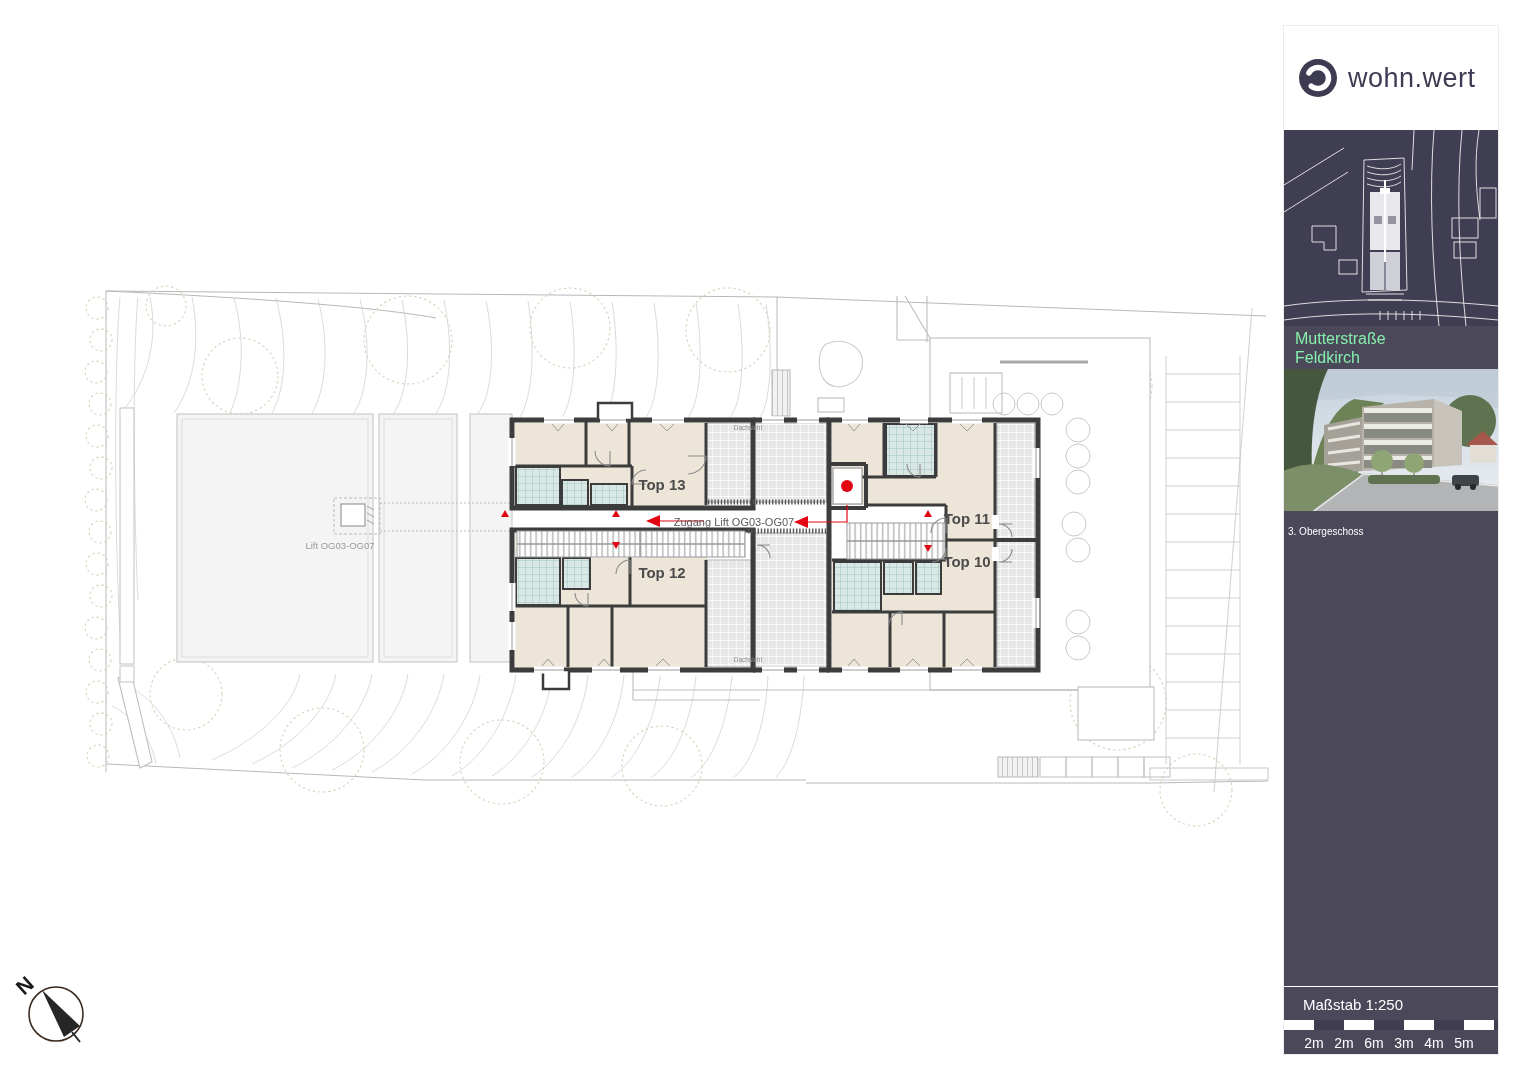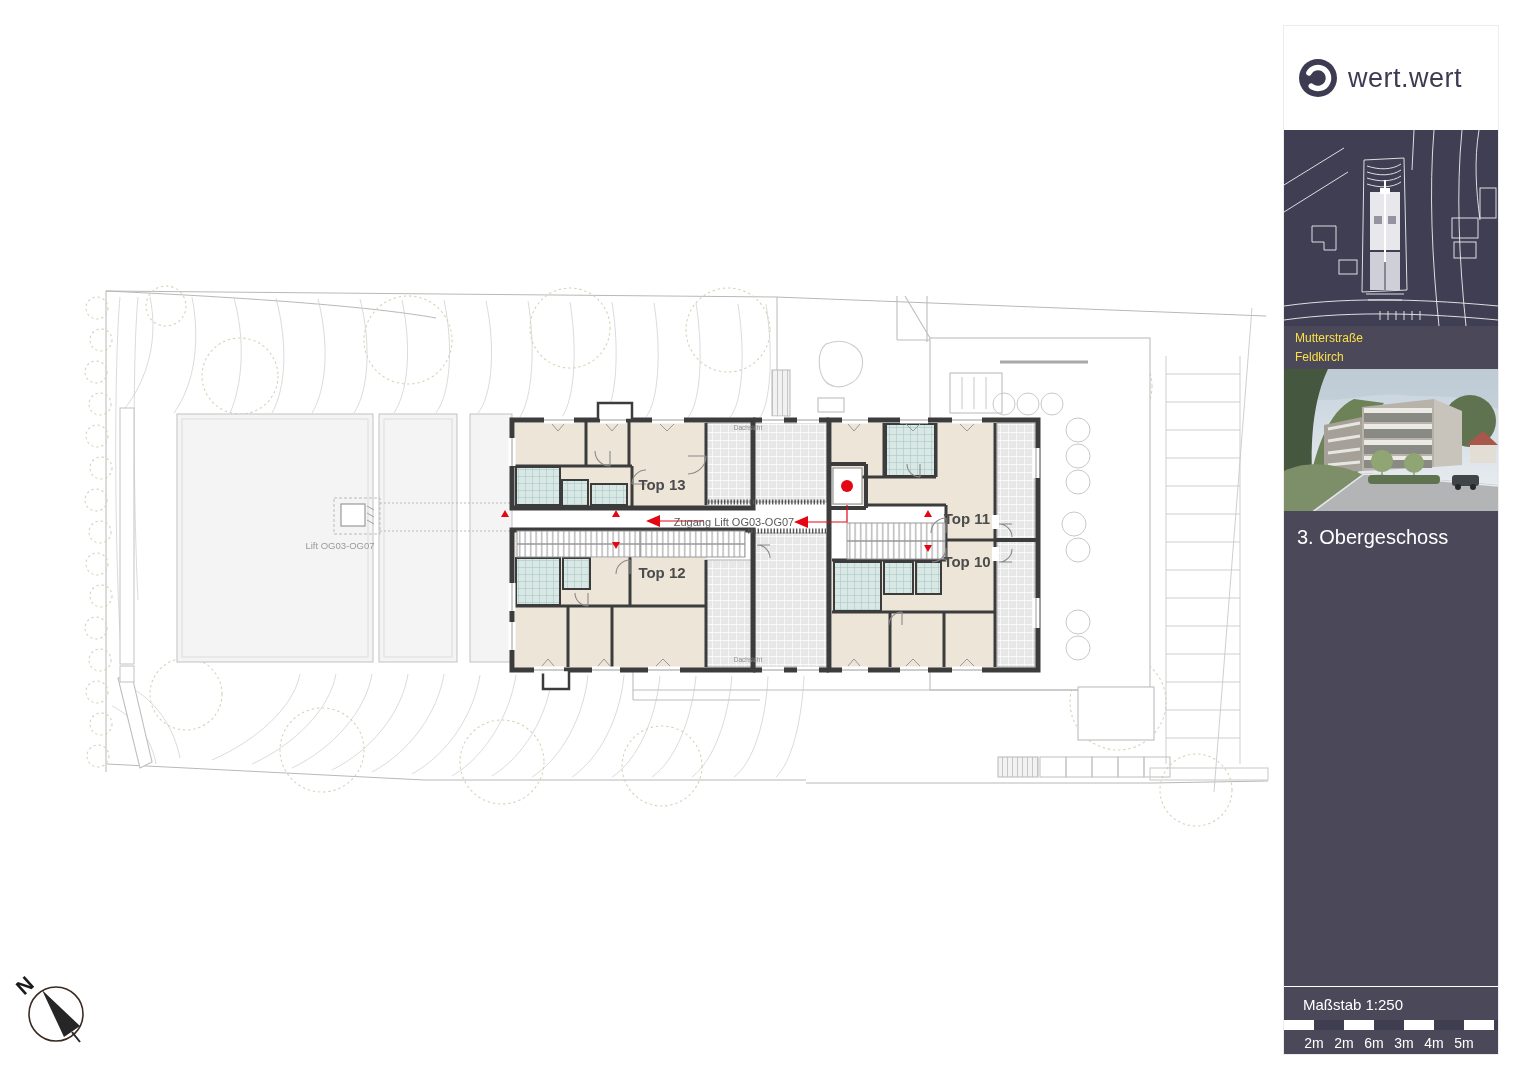--- a/index.html
+++ b/index.html
@@ -5,25 +5,25 @@
   html,body{margin:0;padding:0}
   body{width:1527px;height:1080px;background:#fff;position:relative;overflow:hidden;
        font-family:"Liberation Sans",sans-serif;}
   .plan-wrap{position:absolute;left:0;top:0;width:1283px;height:1080px}
   
   .sidebar{position:absolute;left:1283px;top:25px;width:214px;height:1028px;
            border:1px solid #ececec;display:flex;flex-direction:column;background:#fff}
   .logo-box{height:104px;background:#fff;display:flex;align-items:center;gap:10px;padding-left:14px;box-sizing:border-box}
   .logo-text{font-size:27px;color:#3d3b52;letter-spacing:.5px}
   .map-box{height:196px;background:#403e52;overflow:hidden}
-  .title-box{height:43px;background:#4a4859;color:#fde047;font-size:12px;line-height:19px;
+  .title-box{height:43px;background:#4a4859;color:#86efac;font-size:16px;line-height:19px;
              padding:3px 0 0 11px;box-sizing:border-box}
   .photo-box{height:142px;overflow:hidden}
   .body-box{flex:1;background:#4a4859;color:#fff;display:flex;flex-direction:column;box-sizing:border-box}
-  .floor-label{font-size:20px;padding:15px 0 0 13px}
+  .floor-label{font-size:10px;padding:15px 0 0 4px}
   .spacer{flex:1}
   .contact{font-size:13.5px;line-height:19px;padding:0 0 0 11px}
   .contact .blank{height:19px}
   .divider{border-top:1px solid #fff;margin-top:16px}
   .scale-label{font-size:15px;padding:9px 0 7px 19px}
   .scale-bar{position:relative;height:34px}
   .sb-band{position:absolute;left:0;top:0;width:214px;height:10px;background:#fff}
   .sb-seg{position:absolute;top:0;height:10px;background:#3f3d50}
   .sb-ticks span{position:absolute;top:15px;font-size:14px;color:#fff;transform:translateX(-50%)}
 </style>
@@ -337,21 +337,21 @@
   </g>
 </svg>
 </div>
 
 <div class="sidebar">
   <div class="logo-box">
     <svg width="40" height="40" viewBox="0 0 40 40">
       <circle cx="20" cy="20" r="19" fill="#3d3b52"></circle>
       <circle cx="20" cy="20" r="10.5" fill="none" stroke="#ffffff" stroke-width="5.5" stroke-dasharray="51 16" stroke-linecap="round" transform="rotate(-150 20 20)"></circle>
     </svg>
-    <span class="logo-text">wert.wert</span>
+    <span class="logo-text">wohn.wert</span>
   </div>
 
   <div class="map-box">
     <svg width="214" height="196" viewBox="0 0 214 196">
       <rect width="214" height="196" fill="#403e52"></rect>
       <g stroke="#ffffff" stroke-width="0.9" fill="none" opacity="0.92">
         <path d="M0,55 L60,18 M0,82 L64,42"></path>
         <path d="M150,0 C145,60 148,130 155,196 M178,0 C172,60 175,130 182,196"></path>
         <path d="M0,176 C70,166 150,170 214,176 M0,190 C70,180 150,184 214,190"></path>
         <path d="M96,181 V190 M104,181 V190 M112,181 V190 M120,181 V190 M128,181 V190 M136,181 V190"></path>

